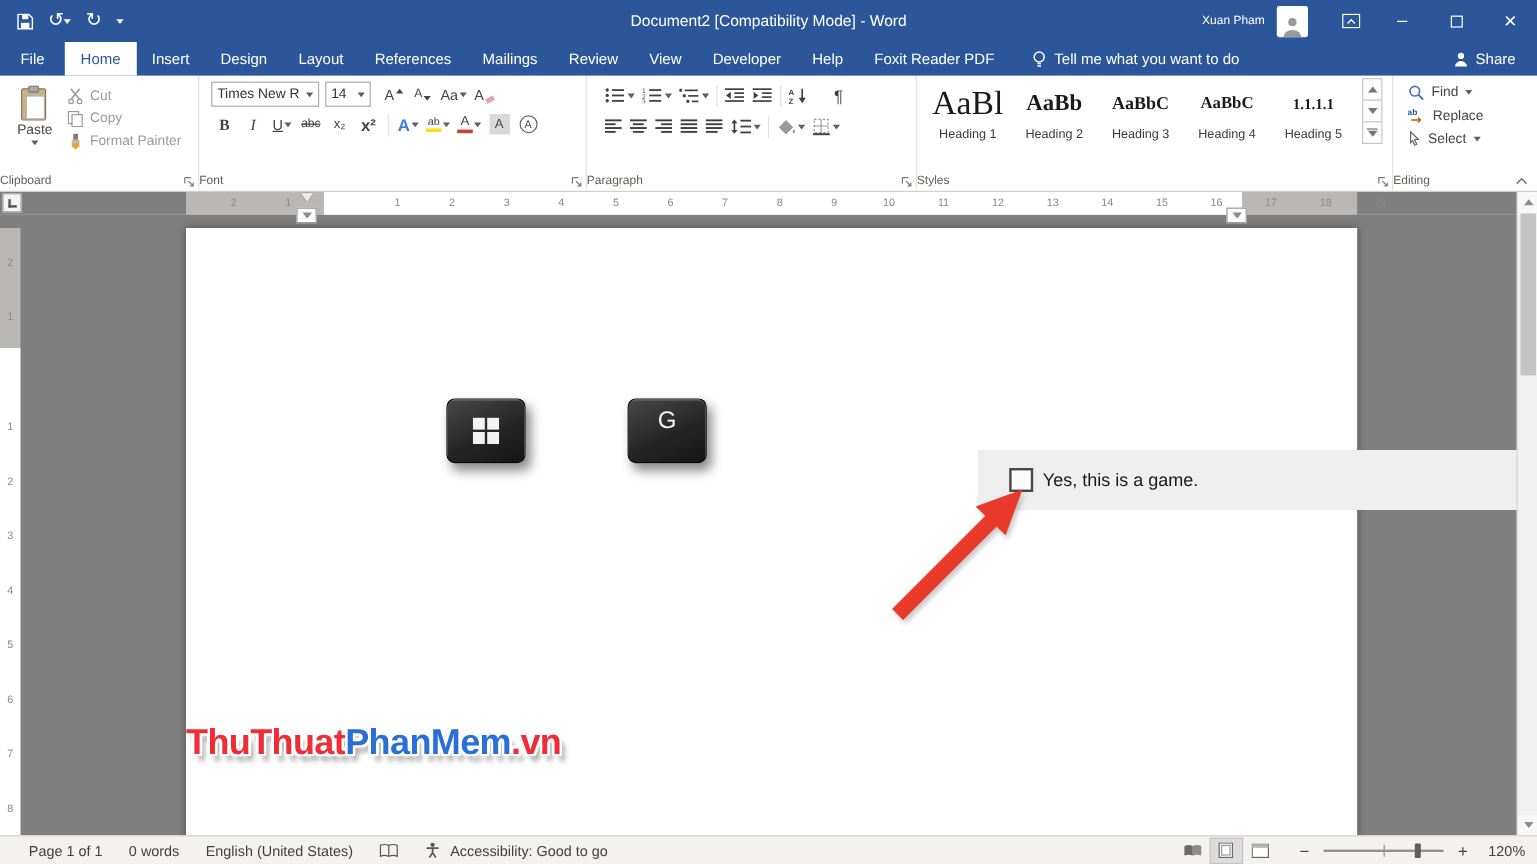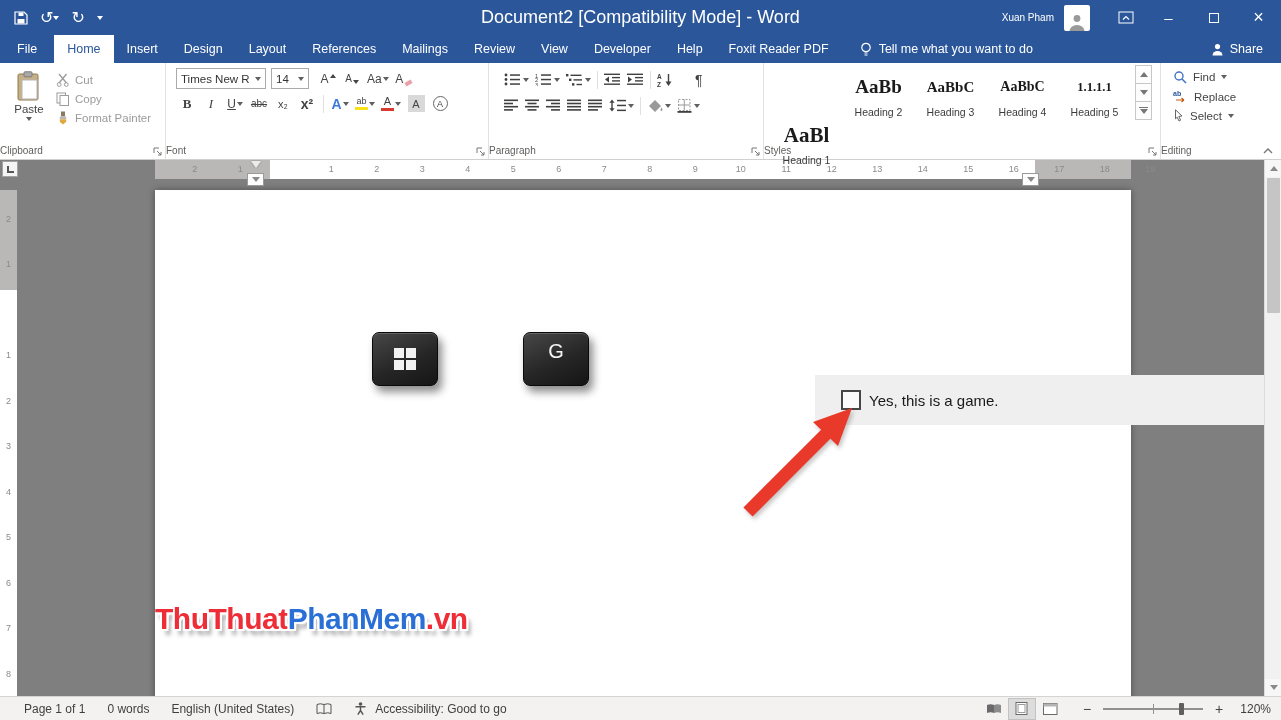--- a/index.html
+++ b/index.html
@@ -4,21 +4,21 @@
 <style>
   *{margin:0;padding:0;box-sizing:border-box;}
   html,body{width:1281px;height:720px;overflow:hidden;}
   body{font-family:"Liberation Sans","DejaVu Sans",sans-serif;background:#fff;position:relative;color:#444;}
   .app{position:absolute;inset:0;}
 
   
   .titlebar{position:absolute;left:0;top:0;right:0;height:35px;background:#2b579a;color:#fff;display:flex;align-items:center;z-index:10;}
   .qat{display:flex;align-items:center;gap:12px;padding-left:14px;}
   .qat .g{font-size:16px;line-height:1;color:#fff;}
-  .tb-title{position:absolute;left:0;right:0;top:0;height:35px;display:flex;align-items:center;justify-content:center;font-size:18px;pointer-events:none;}
+  .tb-title{position:absolute;left:0;right:0;top:0;height:35px;display:flex;align-items:center;justify-content:center;font-size:13px;pointer-events:none;}
   .tb-right{margin-left:auto;display:flex;align-items:center;height:35px;}
   .tb-user{font-size:10px;margin-right:10px;}
   .avatar{width:26px;height:26px;background:#fff;border-radius:2px;display:flex;align-items:flex-end;justify-content:center;margin-right:16px;overflow:hidden;}
   .ribbonopts{width:40px;height:35px;display:flex;align-items:center;justify-content:center;}
   .winbtn{width:45px;height:35px;display:flex;align-items:center;justify-content:center;font-size:15px;}
   .maxbox{width:10px;height:10px;border:1px solid #fff;display:inline-block;}
   .dd{width:0;height:0;border-left:3.5px solid transparent;border-right:3.5px solid transparent;border-top:4px solid #5f5f5f;display:inline-block;}
   .dd.w{border-top-color:#fff;}
 
   
@@ -63,21 +63,21 @@
   .g-par{width:275px;display:flex;flex-direction:column;gap:5px;padding-top:6px;}
   .prow{display:flex;align-items:center;padding-left:8px;}
   .pbtn{height:21px;display:flex;align-items:center;gap:2px;padding:0 3px;}
   .pilcrow{font-size:14px;color:#404040;margin-left:16px;}
 
   
   .g-styles{width:397px;display:flex;padding:3px 2px 18px 8px;}
   .cards{display:flex;gap:3px;}
   .card{width:69px;height:58px;text-align:center;padding-top:4px;cursor:default;}
   .card .sample{font-family:"Liberation Serif",serif;color:#1a1a1a;display:block;height:32px;line-height:34px;white-space:nowrap;overflow:hidden;}
-  .s1{font-size:21px;font-weight:bold;margin-top:48px;}
+  .s1{font-size:28px;font-weight:normal;}
   .s2{font-size:19px;font-weight:bold;}
   .s3{font-size:15px;font-weight:bold;}
   .s4{font-size:14px;font-weight:bold;}
   .s5{font-size:12.5px;font-weight:bold;}
   .card .cname{font-size:10.5px;color:#3b3b3b;}
   .scrollcol{width:17px;margin-left:6px;display:flex;flex-direction:column;}
   .scbtn{height:19px;border:1px solid #c9c7c5;background:#fdfdfd;display:flex;align-items:center;justify-content:center;margin-top:-1px;}
   .tri-s-up{width:0;height:0;border-left:4px solid transparent;border-right:4px solid transparent;border-bottom:5px solid #767676;}
   .tri-s-dn{width:0;height:0;border-left:4px solid transparent;border-right:4px solid transparent;border-top:5px solid #767676;}
   .morebar{display:flex;flex-direction:column;align-items:center;gap:1px;}

